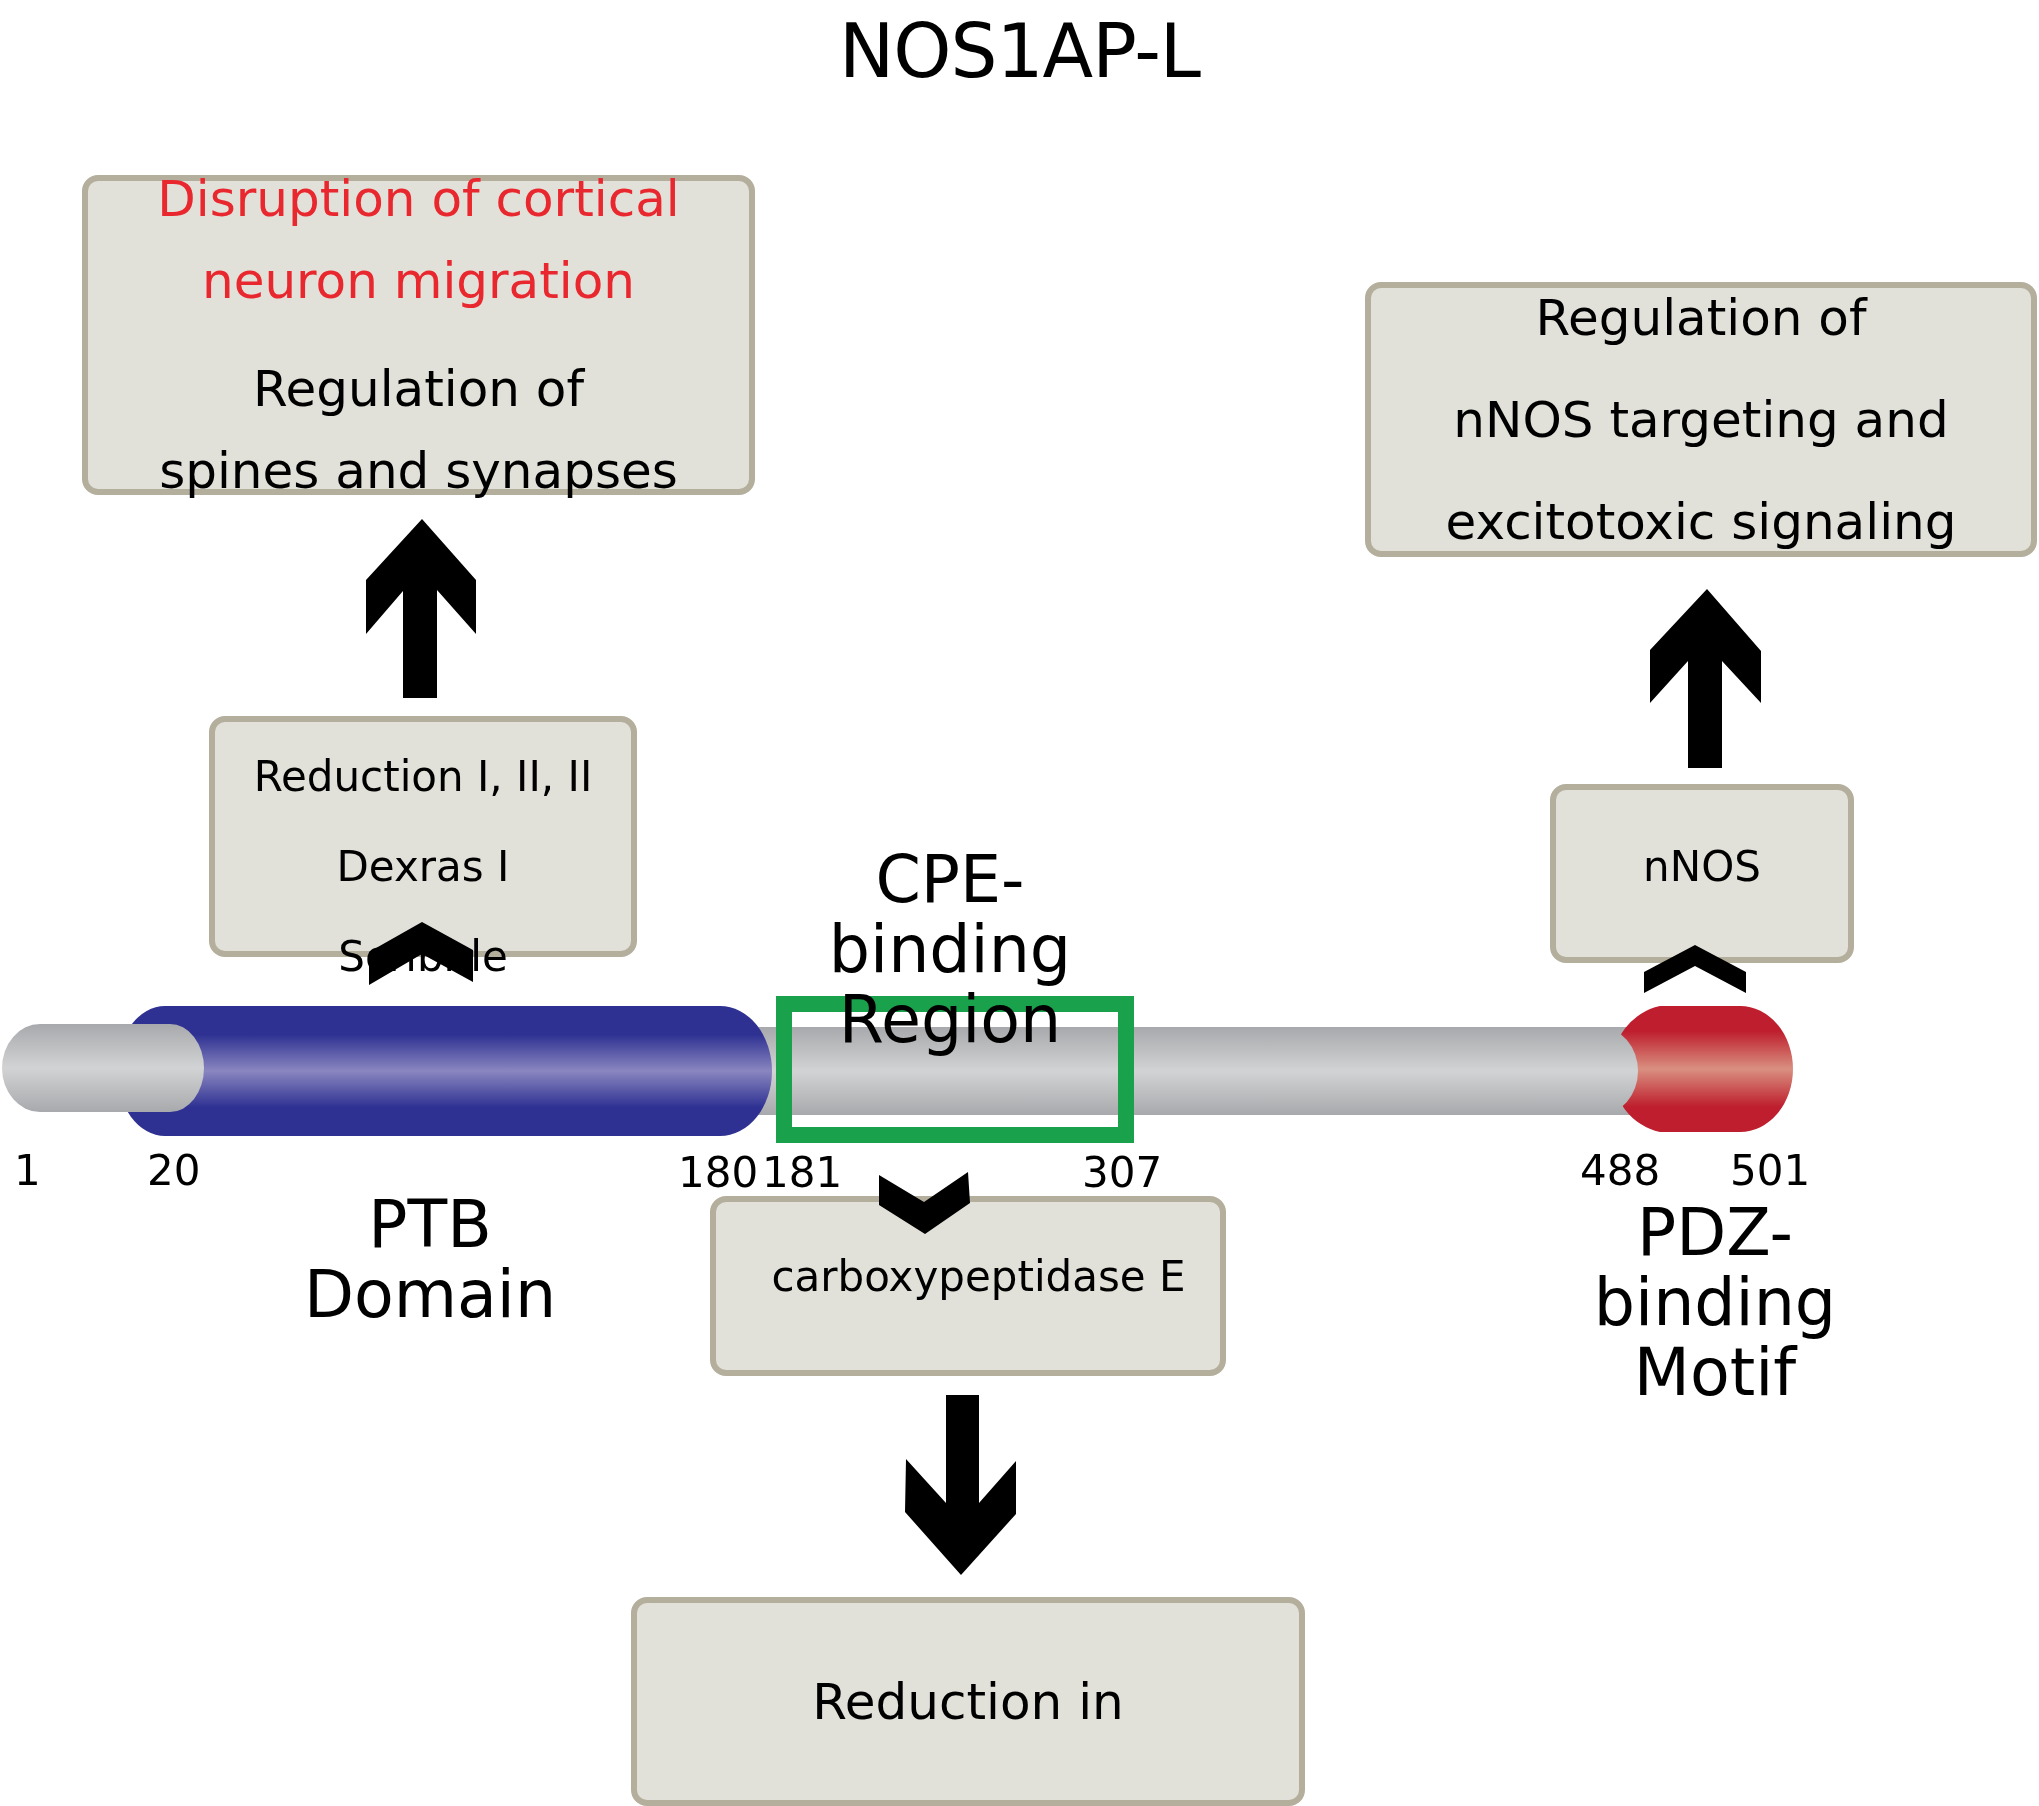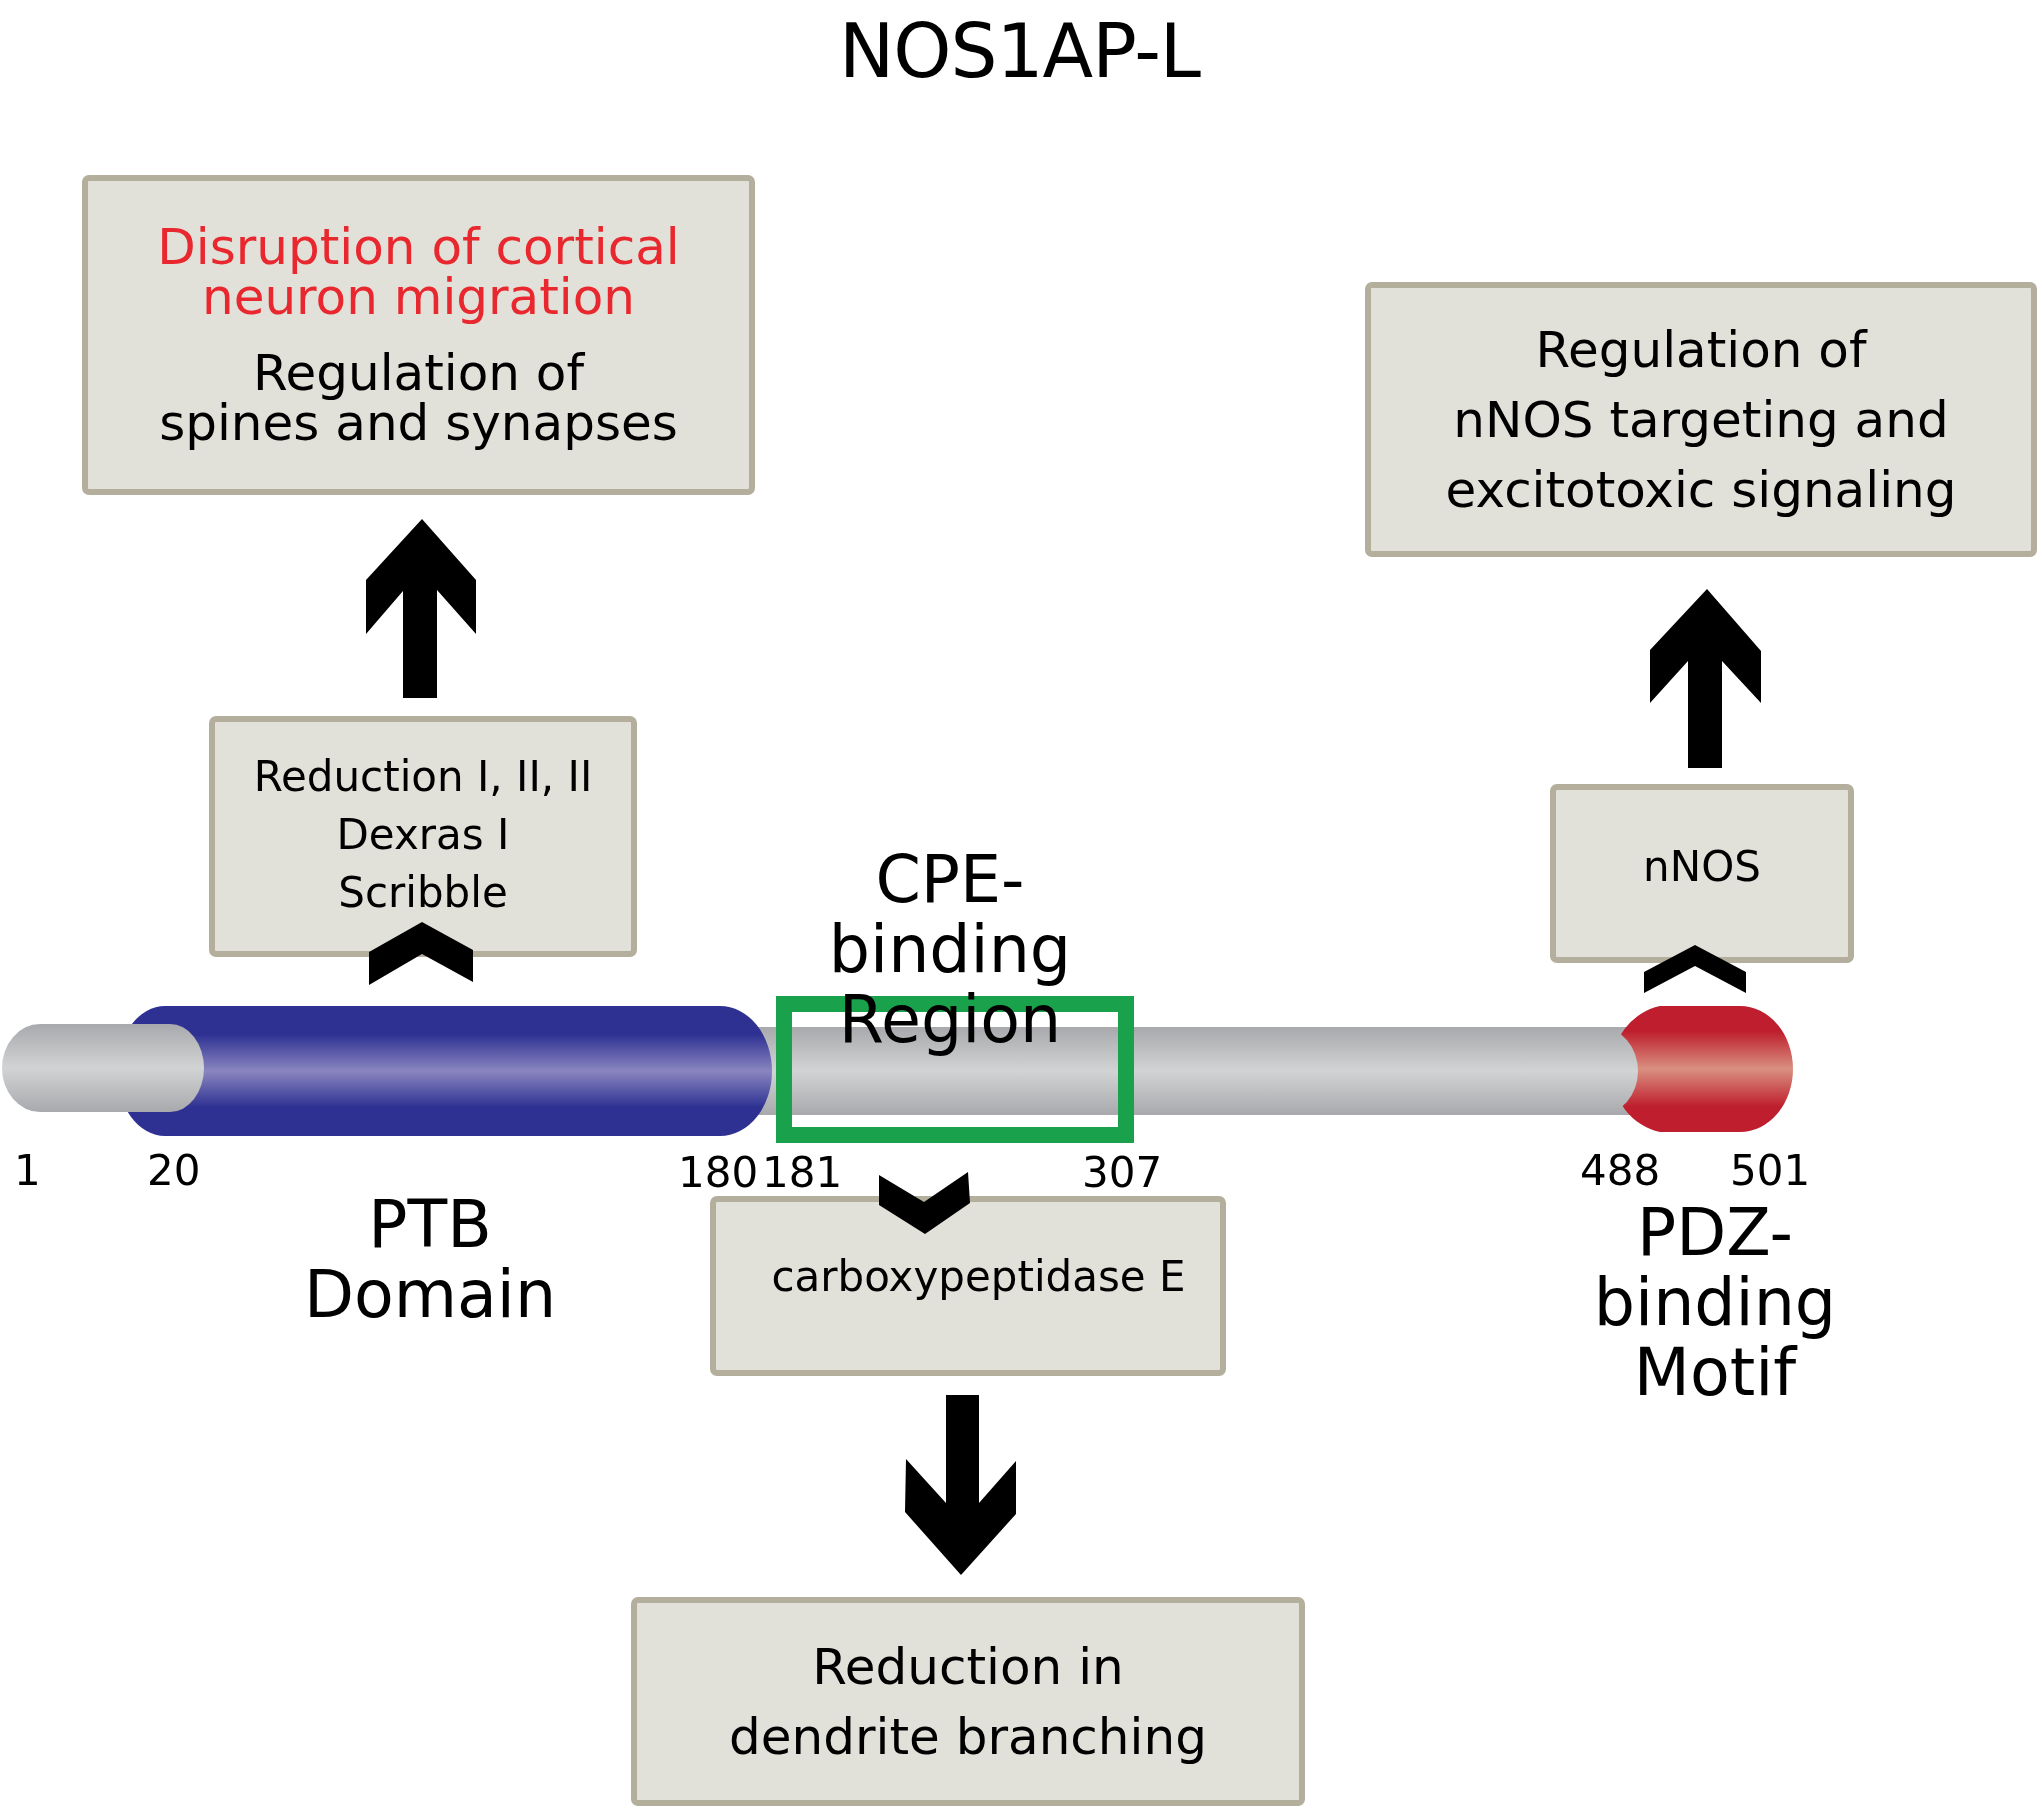--- a/index.html
+++ b/index.html
@@ -1,22 +1,22 @@
 <!DOCTYPE html>
 <html><head>
 <meta charset="utf-8">
 <style>
   html, body { margin: 0; padding: 0; background: #ffffff; }
   body { width: 2039px; height: 1806px; position: relative; overflow: hidden;
          font-family: "DejaVu Sans", "Liberation Sans", sans-serif; color: #000; }
   .abs { position: absolute; }
   .title { left: 0; width: 2039px; top: 8px; text-align: center; font-size: 74px; letter-spacing: -1px; }
   .box { position: absolute; box-sizing: border-box; background: #e2e1d9; border: 6px solid #b4ae9c;
-         border-radius: 7px; display: flex; flex-direction: column; align-items: center; justify-content: center;
-         text-align: center; }
+         border-radius: 16px; display: flex; flex-direction: column; align-items: center; justify-content: center;
+         text-align: center; gap: 32px; }
   .box .line { display: block; line-height: 1.0; }
   .t-red { color: #e8282e; }
   .lbl { position: absolute; text-align: center; font-size: 65px; line-height: 70px; }
   .num { position: absolute; font-size: 42px; line-height: 44px; }
   svg.layer { position: absolute; left: 0; top: 0; }
 </style>
 </head>
 <body>
 
 <div class="abs title">NOS1AP-L</div>
@@ -85,21 +85,20 @@
 <div class="box" style="left:1550px; top:784px; width:304px; height:179px; justify-content:flex-start; padding-top:56px;">
   <span class="line" style="font-size:42px;">nNOS</span>
 </div>
 
 <div class="box" style="left:710px; top:1196px; width:516px; height:180px; justify-content:flex-start; padding-top:54px;">
   <span class="line" style="font-size:42px;margin-left:21px;">carboxypeptidase E</span>
 </div>
 
 <div class="box" style="left:631px; top:1597px; width:674px; height:209px;">
   <span class="line" style="font-size:50px; line-height:70px;">Reduction in</span>
-  <span class="line" style="font-size:50px; line-height:70px;">dendrite branching</span>
 </div>
 
 <svg class="layer" width="2039" height="1806" style="pointer-events:none;">
   <path d="M369,952 L422,922 L473,950 L473,982 L422,954 L369,985 Z" fill="#000"></path>
   <path d="M1644,972 L1695,945 L1746,972 L1746,993 L1695,966 L1644,993 Z" fill="#000"></path>
   <path d="M879,1175 L924,1202 L968,1172 L970,1203 L925,1234 L879,1205 Z" fill="#000"></path>
 </svg>
 
 <div class="lbl" style="left:780px; top:845px; width:340px;">
   <span style="display:block">CPE-binding</span>

